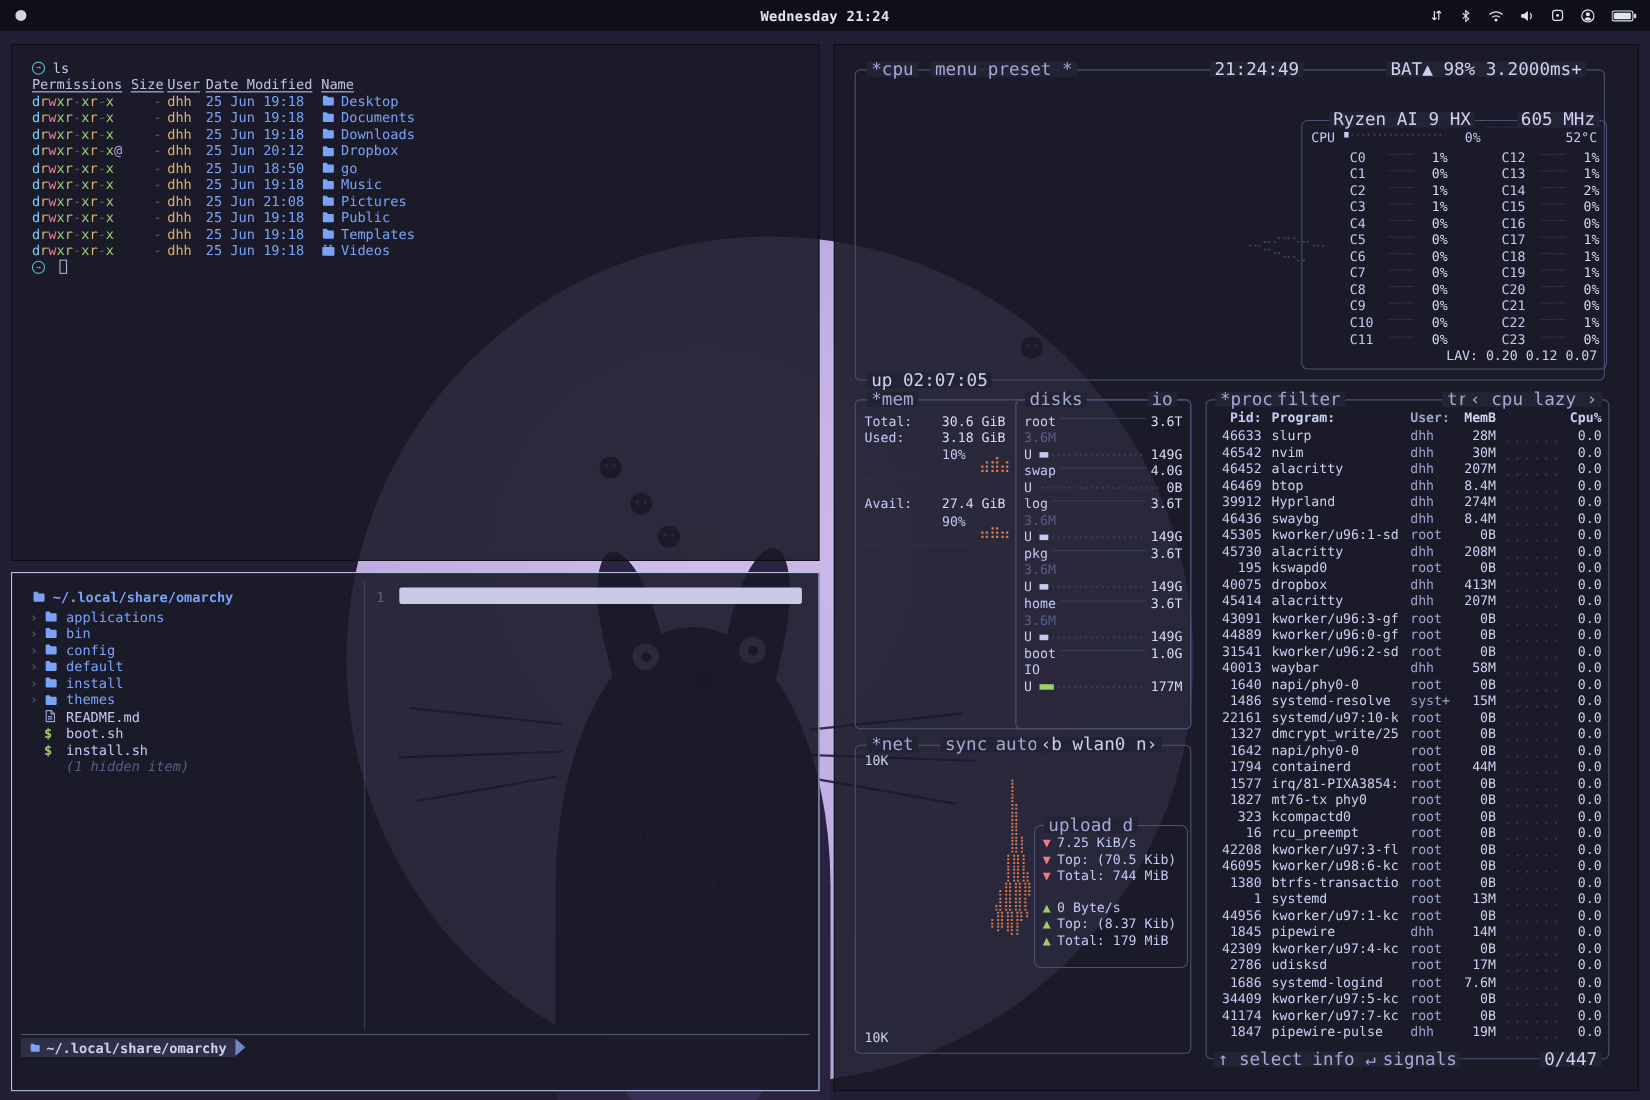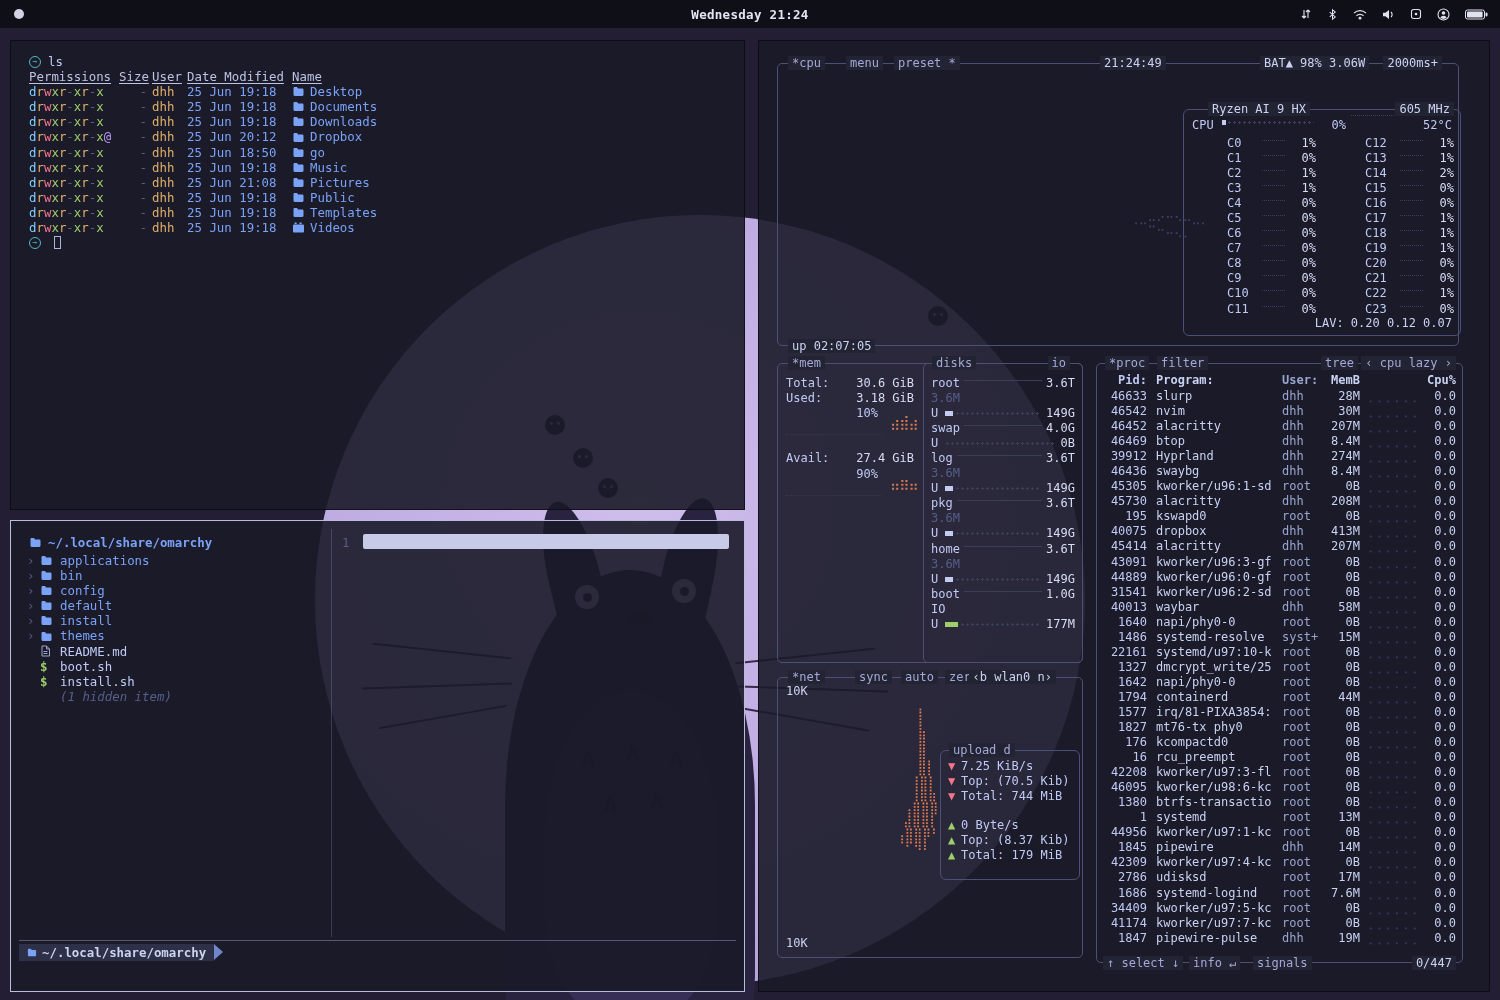--- a/index.html
+++ b/index.html
@@ -89,21 +89,21 @@
   .fm-statusrow{position:absolute;left:8px;bottom:30px;height:17px;display:flex;align-items:stretch;}
   .fm-chip{display:flex;align-items:center;gap:5px;background:#2e3048;color:#cdd3ef;
     font-weight:bold;padding:0 8px;}
   .fm-chip-arrow{width:0;height:0;border-top:8.5px solid transparent;
     border-bottom:8.5px solid transparent;border-left:9px solid #6f87c9;}
 
   
   .btop{left:758px;top:40px;width:732px;height:952px;border:1px solid rgba(8,8,14,.7);font-size:12px;}
   .bx{position:absolute;border:1px solid #4d5076;border-radius:5px;}
   .chip{position:absolute;top:-8px;background:#232433;padding:0 4px;color:#a5a8d8;
-    white-space:nowrap;line-height:14px;font-size:12px;z-index:1;}
+    white-space:nowrap;line-height:14px;font-size:16px;z-index:1;}
   .chip.val{color:#ccd3f2;}
   .chip.bot{top:auto;bottom:-8px;}
 
   .bx-cpu{left:18px;top:22px;width:682px;height:283px;}
   .ch-cpu{left:10px;} .ch-menu{left:68px;} .ch-preset{left:116px;}
   .ch-time{left:322px;} .ch-bat{left:482px;} .ch-ms{right:16px;}
   .ch-up{left:10px;}
   .cpu-graph{position:absolute;left:352px;top:148px;color:#3d4166;white-space:pre;line-height:13px;}
 
   .bx-core{left:405px;top:45px;width:278px;height:227px;border-radius:6px;padding-left:20px;}
@@ -1046,21 +1046,21 @@
           </div>
           <div class="proc-row">
             <span class="col-pid">1827</span>
             <span class="col-prog">mt76-tx phy0</span>
             <span class="col-user">root</span>
             <span class="col-mem">0B</span>
             <span class="col-dots">⡀⡀⡀⡀⡀⡀</span>
             <span class="col-cpu">0.0</span>
           </div>
           <div class="proc-row">
-            <span class="col-pid">176</span>
+            <span class="col-pid">323</span>
             <span class="col-prog">kcompactd0</span>
             <span class="col-user">root</span>
             <span class="col-mem">0B</span>
             <span class="col-dots">⡀⡀⡀⡀⡀⡀</span>
             <span class="col-cpu">0.0</span>
           </div>
           <div class="proc-row">
             <span class="col-pid">16</span>
             <span class="col-prog">rcu_preempt</span>
             <span class="col-user">root</span>

